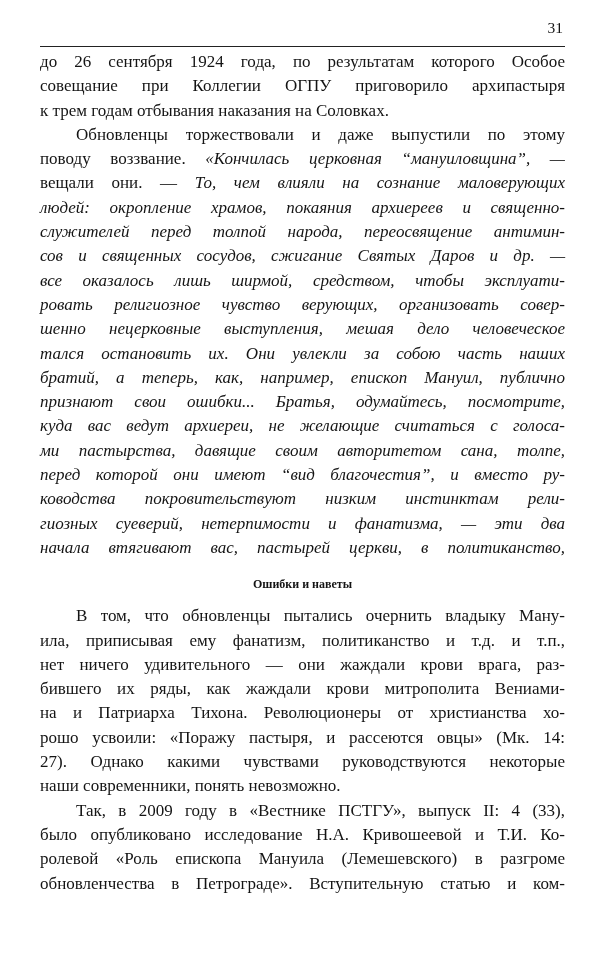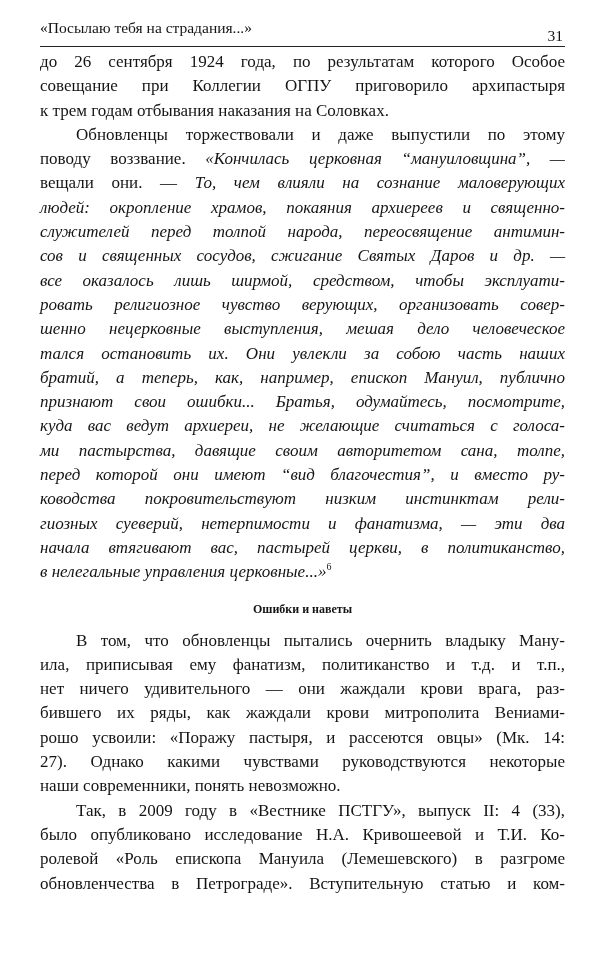--- a/index.html
+++ b/index.html
@@ -2,37 +2,36 @@
 <html><head>
 <meta charset="utf-8">
 <style>
   html, body { margin: 0; padding: 0; background: #ffffff; }
   body { width: 600px; height: 960px; position: relative; overflow: hidden;
          font-family: "Liberation Serif", "DejaVu Serif", serif; color: #141414; }
   .page { position: absolute; left: 40px; top: 0; width: 525px; }
   .running-head { position: absolute; top: 17px; left: 0; width: 525px; height: 22px;
                   font-size: 15.5px; line-height: 22px; }
   .running-head .title { position: absolute; left: 0; top: 0; }
-  .running-head .pageno { position: absolute; right: 2px; top: 8px; }
+  .running-head .pageno { position: absolute; right: 2px; top: 0; }
   .rule { position: absolute; top: 46px; left: 0; width: 525px; height: 0; border-top: 1.3px solid #222; }
   .body { position: absolute; top: 50px; left: 0; width: 525px; }
   .line { display: block; height: 24.3px; line-height: 24.3px; font-size: 17px;
           white-space: nowrap; text-align: justify; text-align-last: justify; }
   .line.last { text-align-last: left; }
   .line.indent { padding-left: 36px; }
   .it { font-style: italic; }
   .heading { height: 44px; line-height: 48px; text-align: center; font-weight: bold; font-size: 12px; }
   sup { font-size: 10px; line-height: 0; vertical-align: super; }
 </style>
 </head>
 <body>
 
 <div class="page">
   <div class="running-head">
-    <span class="title">«Посылаю тебя на страдания...»</span>
     <span class="pageno">31</span>
   </div>
   <div class="rule"></div>
 
   <div class="body">
     <div id="before">
         <div>
           <span class="line"><span>до 26 сентября 1924 года, по результатам которого Особое</span></span>
           <span class="line"><span>совещание при Коллегии ОГПУ приговорило архипастыря</span></span>
           <span class="line last"><span>к трем годам отбывания наказания на Соловках.</span></span>
@@ -49,30 +48,30 @@
           <span class="line"><span class="it">шенно нецерковные выступления, мешая дело человеческое</span></span>
           <span class="line"><span class="it">тался остановить их. Они увлекли за собою часть наших</span></span>
           <span class="line"><span class="it">братий, а теперь, как, например, епископ Мануил, публично</span></span>
           <span class="line"><span class="it">признают свои ошибки... Братья, одумайтесь, посмотрите,</span></span>
           <span class="line"><span class="it">куда вас ведут архиереи, не желающие считаться с голоса-</span></span>
           <span class="line"><span class="it">ми пастырства, давящие своим авторитетом сана, толпе,</span></span>
           <span class="line"><span class="it">перед которой они имеют “вид благочестия”, и вместо ру-</span></span>
           <span class="line"><span class="it">ководства покровительствуют низким инстинктам рели-</span></span>
           <span class="line"><span class="it">гиозных суеверий, нетерпимости и фанатизма, — эти два</span></span>
           <span class="line"><span class="it">начала втягивают вас, пастырей церкви, в политиканство,</span></span>
-          <span class="line last"><span class="it">в нелегальные управления церковные...»</span><sup>6</sup></span>
         </div>
       </div>
     <div class="heading">Ошибки и наветы</div>
     <div id="after">
         <div>
           <span class="line indent"><span>В том, что обновленцы пытались очернить владыку Ману-</span></span>
           <span class="line"><span>ила, приписывая ему фанатизм, политиканство и т.д. и т.п.,</span></span>
           <span class="line"><span>нет ничего удивительного — они жаждали крови врага, раз-</span></span>
           <span class="line"><span>бившего их ряды, как жаждали крови митрополита Вениами-</span></span>
+          <span class="line"><span>на и Патриарха Тихона. Революционеры от христианства хо-</span></span>
           <span class="line"><span>рошо усвоили: «Поражу пастыря, и рассеются овцы» (Мк. 14:</span></span>
           <span class="line"><span>27). Однако какими чувствами руководствуются некоторые</span></span>
           <span class="line last"><span>наши современники, понять невозможно.</span></span>
         </div>
         <div>
           <span class="line indent"><span>Так, в 2009 году в «Вестнике ПСТГУ», выпуск II: 4 (33),</span></span>
           <span class="line"><span>было опубликовано исследование Н.А. Кривошеевой и Т.И. Ко-</span></span>
           <span class="line"><span>ролевой «Роль епископа Мануила (Лемешевского) в разгроме</span></span>
           <span class="line"><span>обновленчества в Петрограде». Вступительную статью и ком-</span></span>
         </div>

